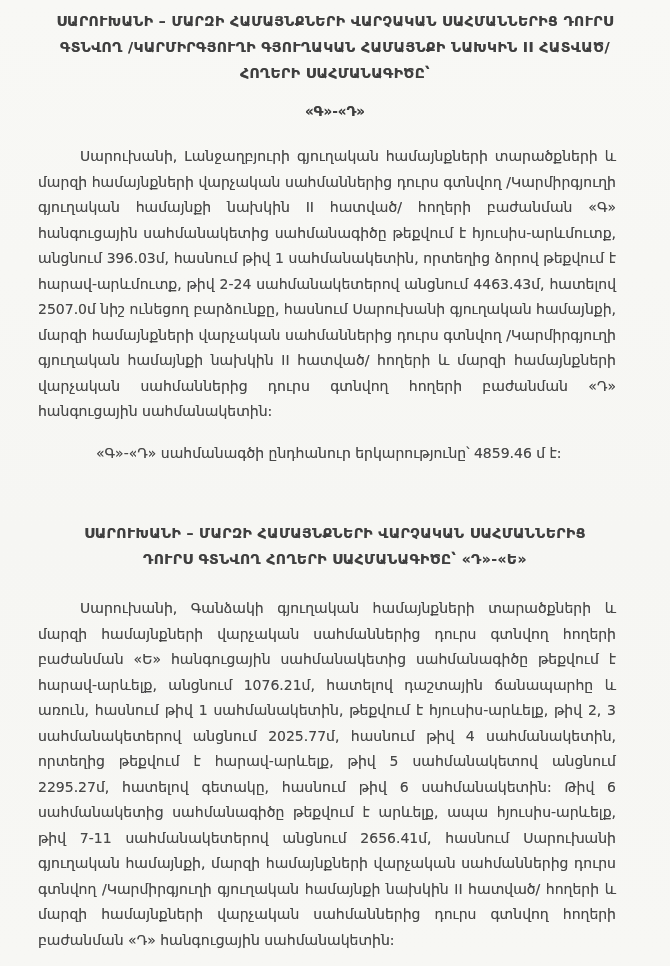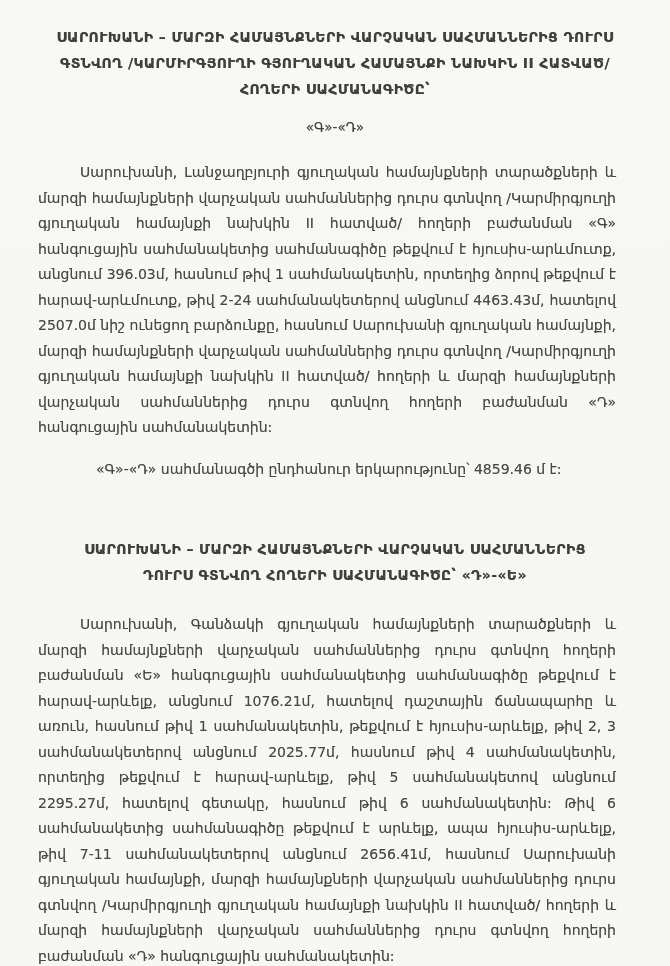--- a/index.html
+++ b/index.html
@@ -11,39 +11,39 @@
     height: 966px;
     overflow: hidden;
     background: #f7f7f4;
     font-family: "DejaVu Sans", sans-serif;
     color: #454545;
   }
   .page {
     box-sizing: border-box;
     width: 670px;
     height: 966px;
-    padding: 24px 38px 0 38px;
+    padding: 8px 38px 0 38px;
     background:
       linear-gradient(180deg, #f8f8f5 0%, #f6f6f3 55%, #f7f7f4 100%);
     overflow: hidden;
   }
   .heading {
     margin: 0;
     font-size: 14px;
     font-weight: bold;
     text-align: center;
     line-height: 26px;
     letter-spacing: 0.4px;
     color: #3f3f3f;
     text-shadow: 0 0 0.6px rgba(60,60,60,0.55);
   }
   .designation {
     margin: 16px 0 0 0;
     font-size: 13.5px;
-    font-weight: normal;
+    font-weight: bold;
     text-align: center;
     line-height: 18px;
     color: #3f3f3f;
     text-shadow: 0 0 0.6px rgba(60,60,60,0.55);
   }
   .body-par {
     margin: 24px 16px 0 0;
     font-size: 14px;
     line-height: 25.5px;
     text-align: justify;

